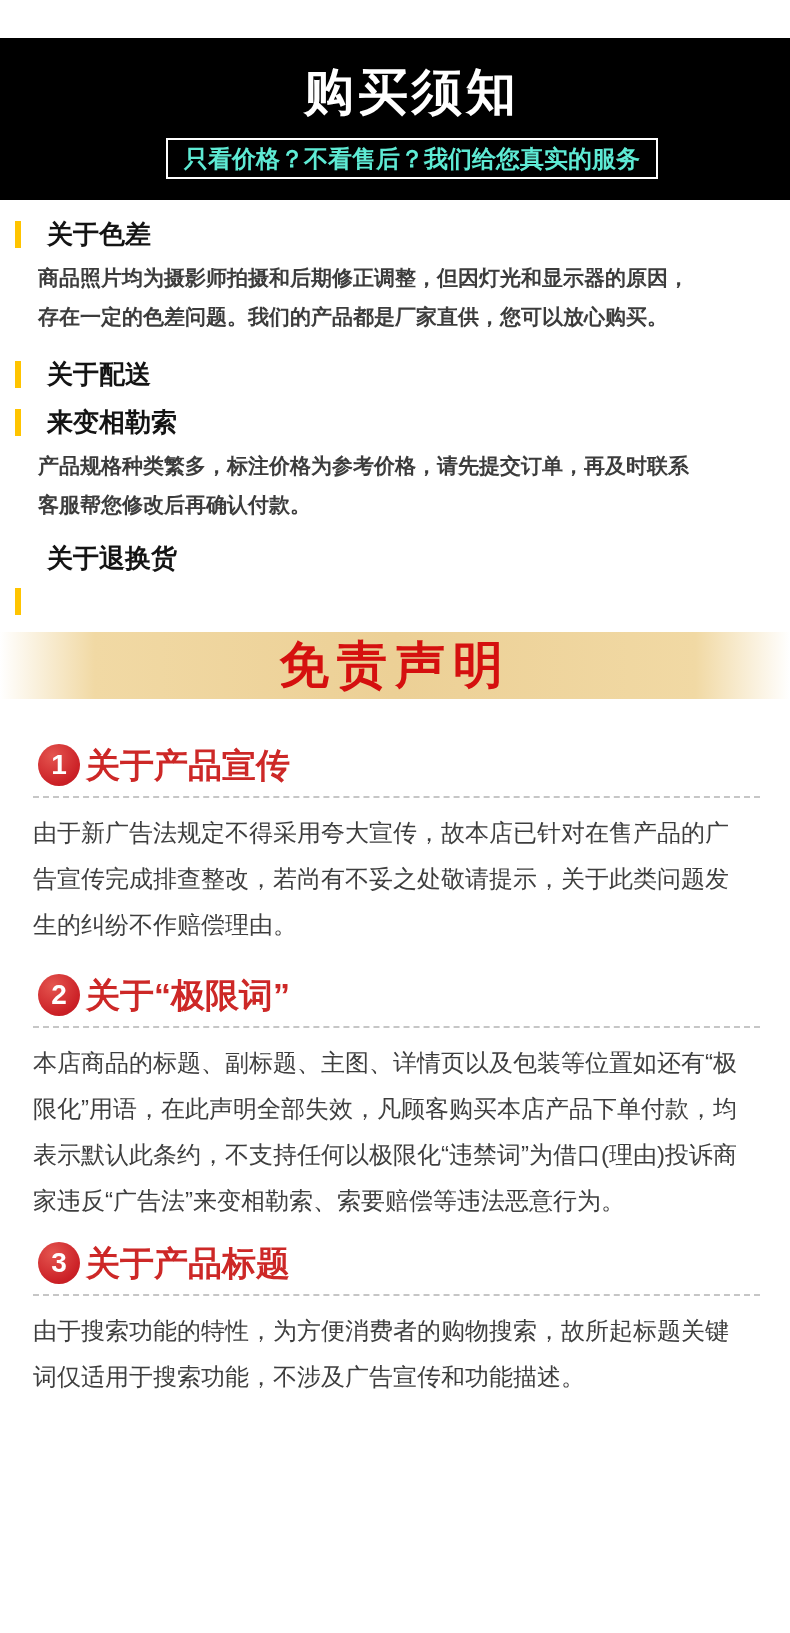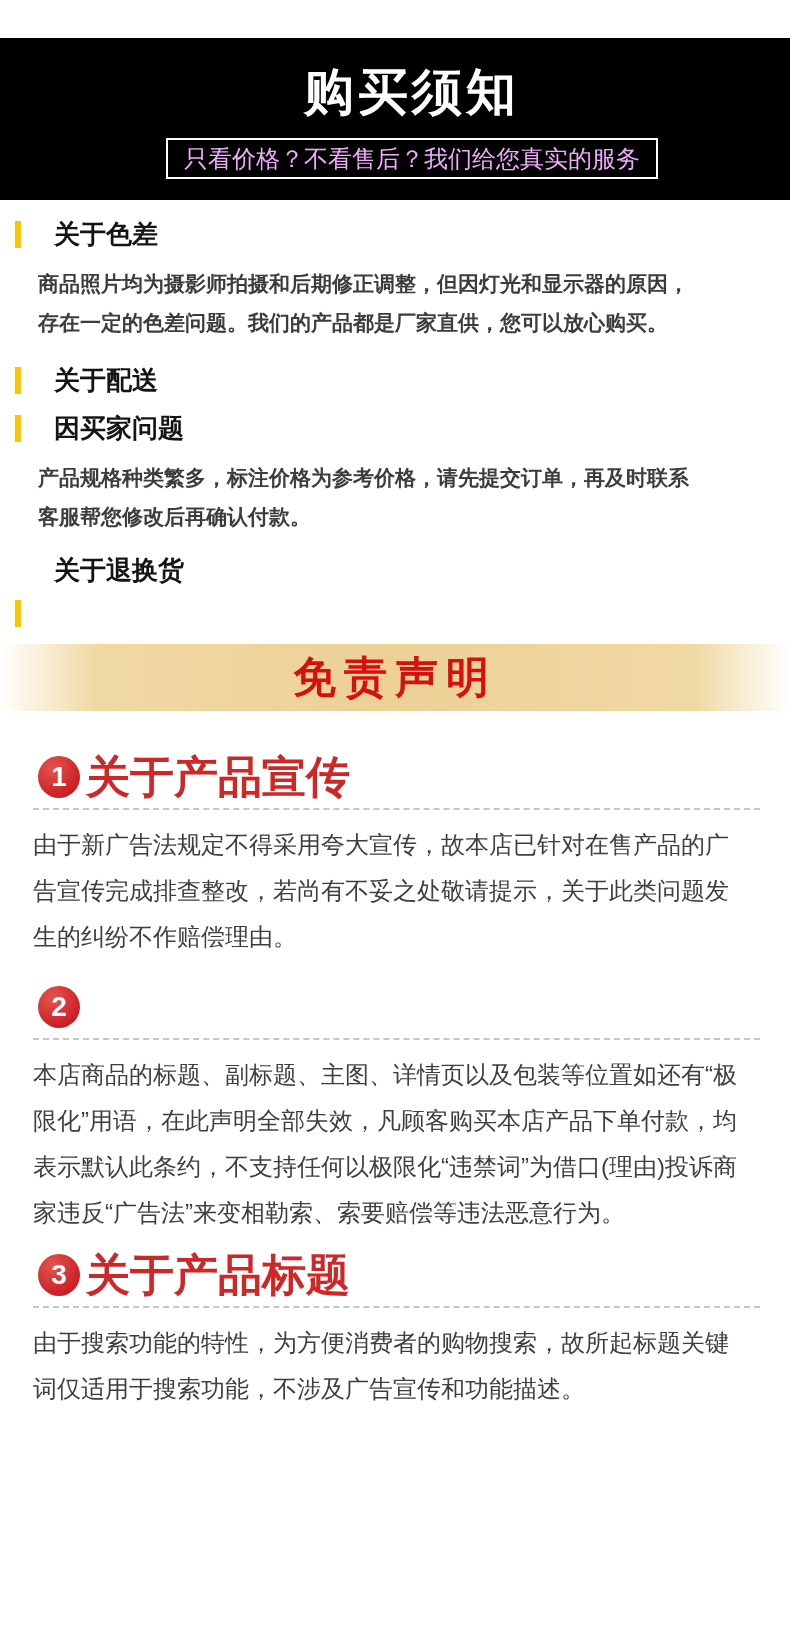--- a/index.html
+++ b/index.html
@@ -27,41 +27,41 @@
     font-size:50px;
     font-weight:bold;
     letter-spacing:4px;
     line-height:68px;
   }
   .notice-subtitle-box{
     display:inline-block;
     margin-top:12px;
     border:2px solid #ffffff;
     padding:4px 16px;
-    color:#f0abfc;
+    color:#5eead4;
     font-size:24px;
-    font-weight:normal;
+    font-weight:bold;
     line-height:29px;
     white-space:nowrap;
   }
   
   .n-section{
     position:relative;
     padding-left:38px;
     padding-right:74px;
   }
   .n-section .ybar{
     position:absolute;
     left:15px;top:1px;
     width:6px;height:27px;
     background:#ffc400;
   }
   .n-section.bar-low .ybar{ top:44px; }
   .n-section h3{
-    margin:16px;
+    margin:9px;
     font-size:26px;
     line-height:28px;
     font-weight:bold;
     color:#141414;
   }
   .n-section p{
     margin:10px 16px 0 0;
     font-size:21px;
     line-height:39px;
     font-weight:bold;
@@ -75,21 +75,21 @@
   
   .banner{
     margin-top:60px;
     height:67px;
     background:linear-gradient(90deg,#ffffff 0%,#f1d9a4 12%,#ecd096 50%,#f1d9a4 88%,#ffffff 100%);
     text-align:center;
   }
   .banner h2{
     margin:12px;
     line-height:67px;
-    font-size:43px;
+    font-size:50px;
     font-weight:bold;
     letter-spacing:8px;
     color:#d5100f;
   }
   
   .d-section{
     padding:0 30px 0 33px;
   }
   .d-head{
     display:flex;
@@ -102,21 +102,21 @@
     border-radius:50%;
     background:radial-gradient(circle at 35% 28%, #e4554f 0%, #cb2026 70%, #b81a1f 100%);
     color:#ffffff;
     font-size:28px;
     font-weight:bold;
     line-height:42px;
     text-align:center;
   }
   .d-head h3{
     margin:0 0 0 6px;
-    font-size:44px;
+    font-size:34px;
     font-weight:bold;
     color:#cd2827;
     line-height:42px;
   }
   .d-section hr.dash{
     margin:10px 0 0 0;
     border:none;
     border-top:2px dashed #c6c6c6;
     height:0;
   }
@@ -149,21 +149,21 @@
     <p>商品照片均为摄影师拍摄和后期修正调整，但因灯光和显示器的原因，存在一定的色差问题。我们的产品都是厂家直供，您可以放心购买。</p>
   </section>
 
   <section class="n-section n-s2">
     <span class="ybar"></span>
     <h3>关于配送</h3>
   </section>
 
   <section class="n-section n-s3">
     <span class="ybar"></span>
-    <h3>因买家问题</h3>
+    <h3>来变相勒索</h3>
     <p>产品规格种类繁多，标注价格为参考价格，请先提交订单，再及时联系客服帮您修改后再确认付款。</p>
   </section>
 
   <section class="n-section n-s4 bar-low">
     <span class="ybar"></span>
     <h3>关于退换货</h3>
   </section>
 
   <div class="banner">
     <h2>免责声明</h2>
@@ -174,20 +174,21 @@
       <span class="num">1</span>
       <h3>关于产品宣传</h3>
     </div>
     <hr class="dash">
     <p>由于新广告法规定不得采用夸大宣传，故本店已针对在售产品的广告宣传完成排查整改，若尚有不妥之处敬请提示，关于此类问题发生的纠纷不作赔偿理由。</p>
   </section>
 
   <section class="d-section d-s2">
     <div class="d-head">
       <span class="num">2</span>
+      <h3>关于“极限词”</h3>
     </div>
     <hr class="dash">
     <p>本店商品的标题、副标题、主图、详情页以及包装等位置如还有“极限化”用语，在此声明全部失效，凡顾客购买本店产品下单付款，均表示默认此条约，不支持任何以极限化“违禁词”为借口(理由)投诉商家违反“广告法”来变相勒索、索要赔偿等违法恶意行为。</p>
   </section>
 
   <section class="d-section d-s3">
     <div class="d-head">
       <span class="num">3</span>
       <h3>关于产品标题</h3>
     </div>

